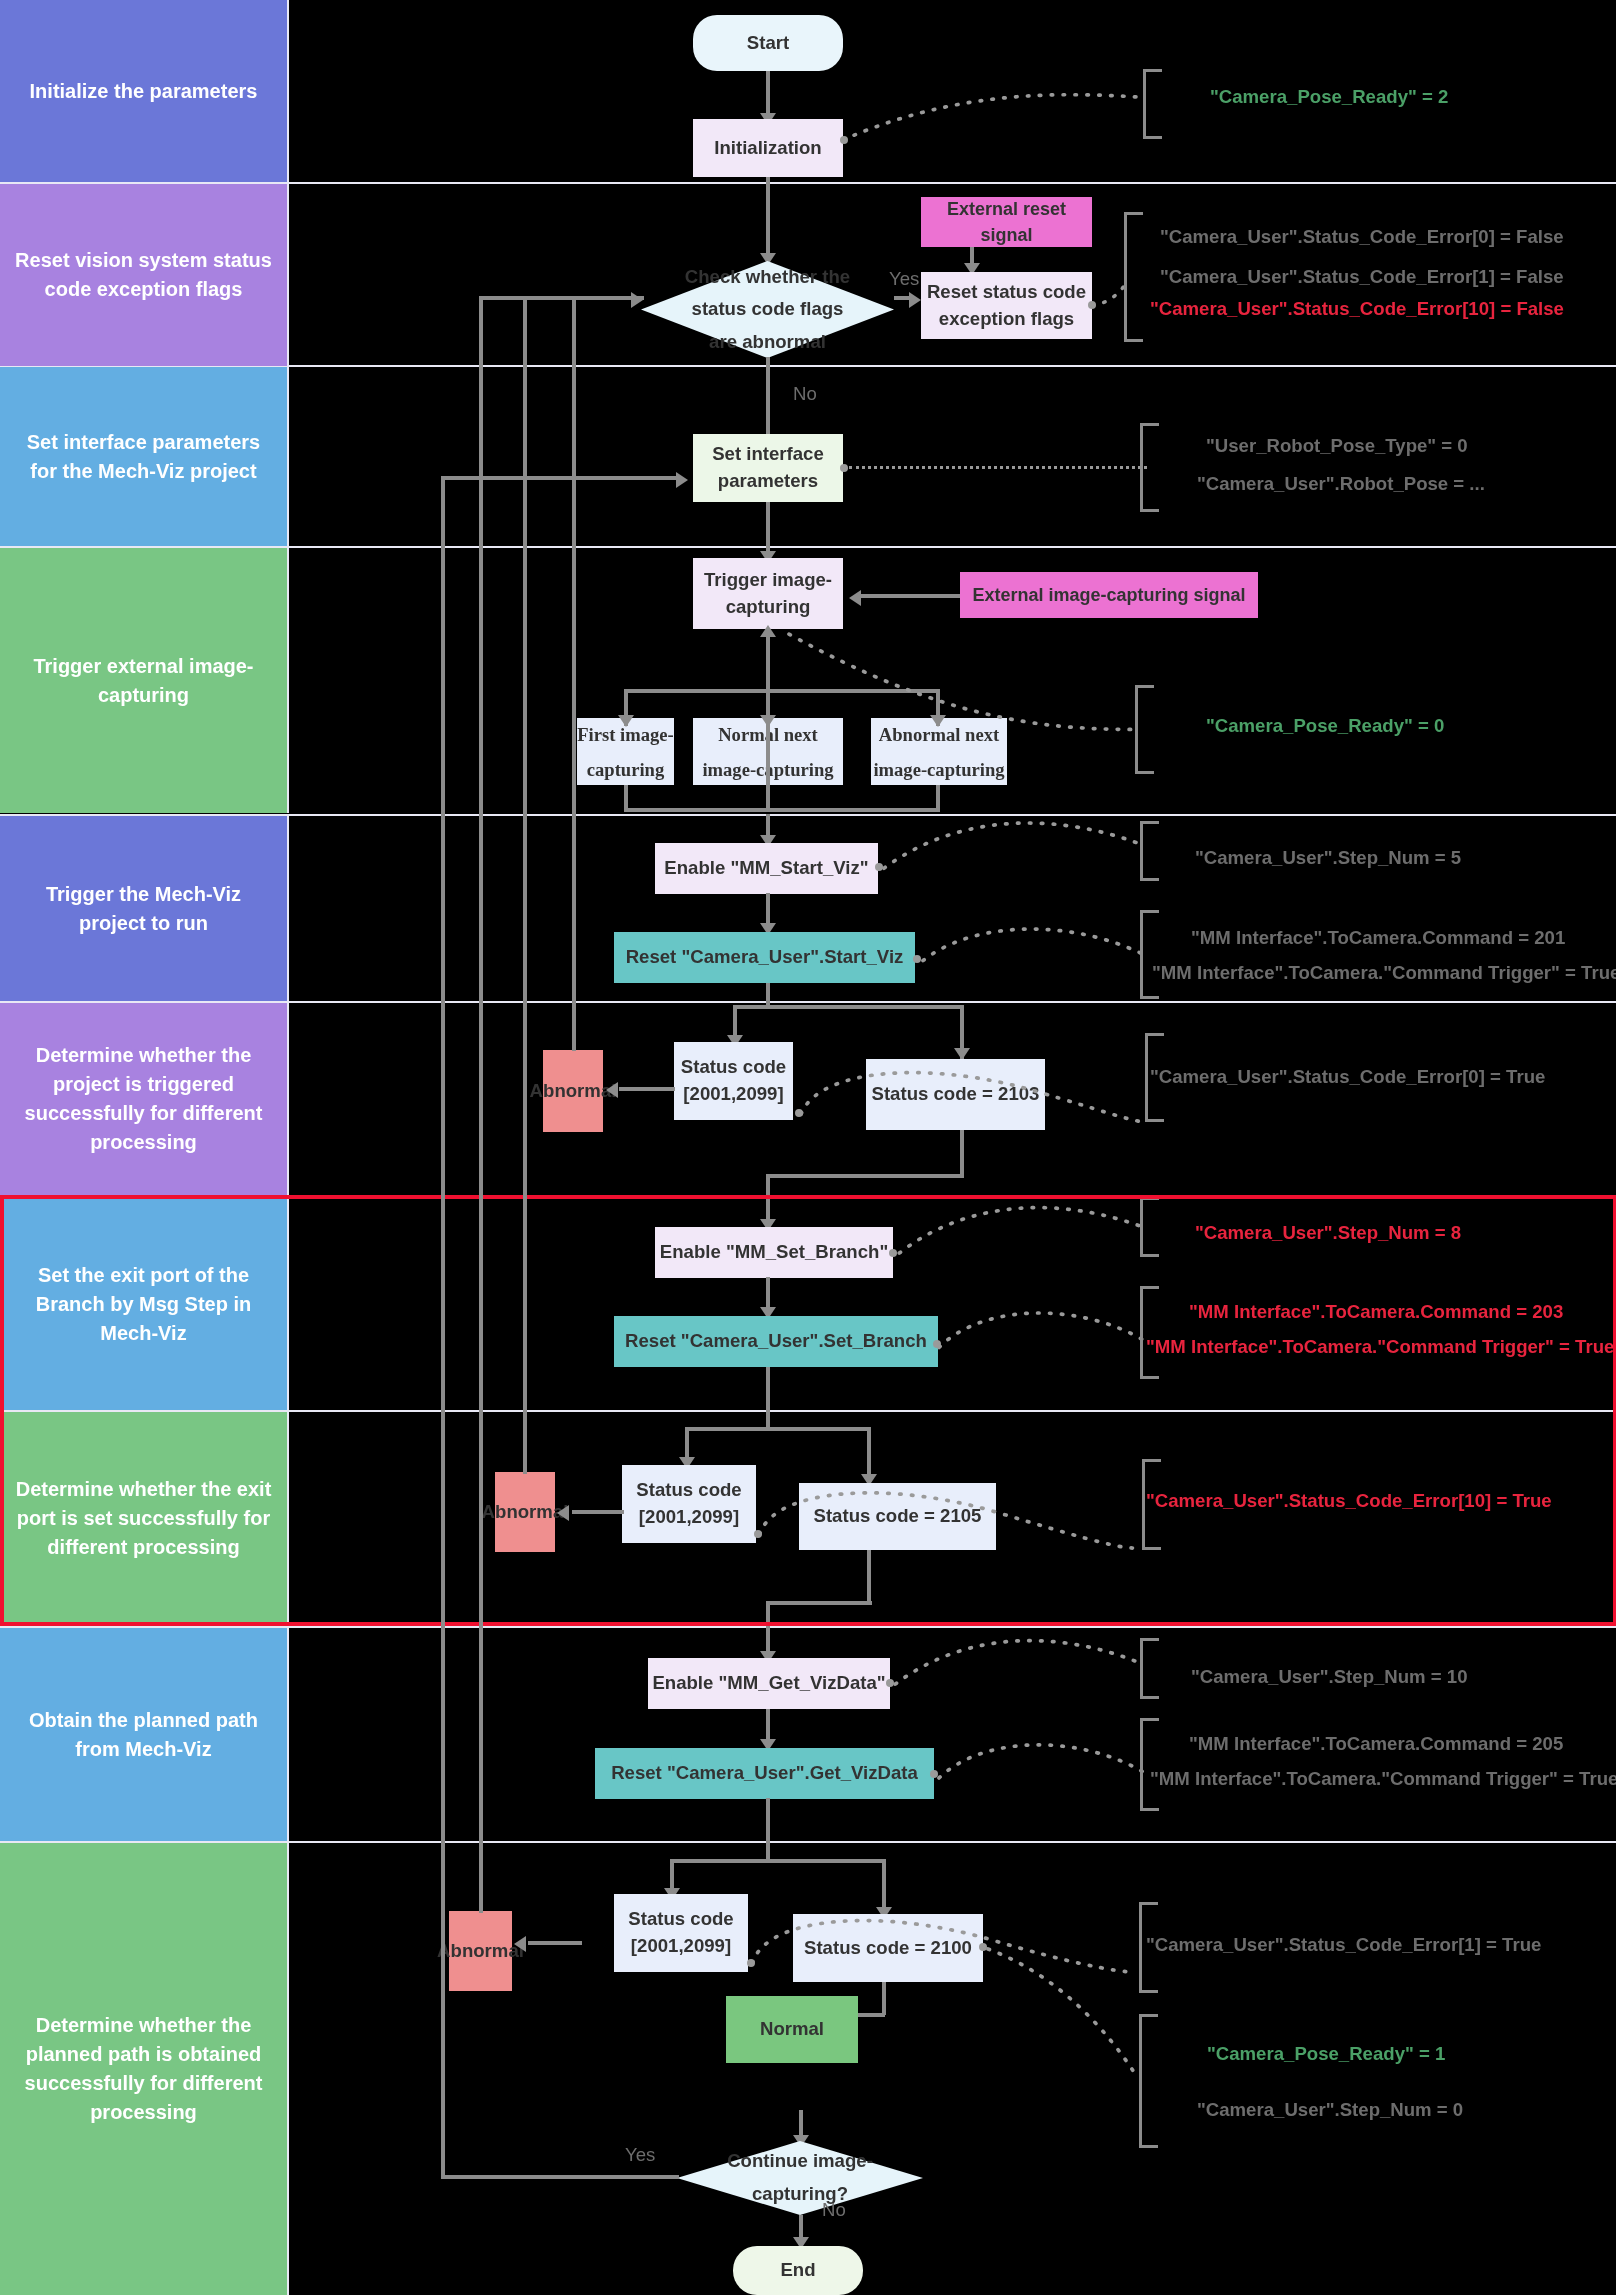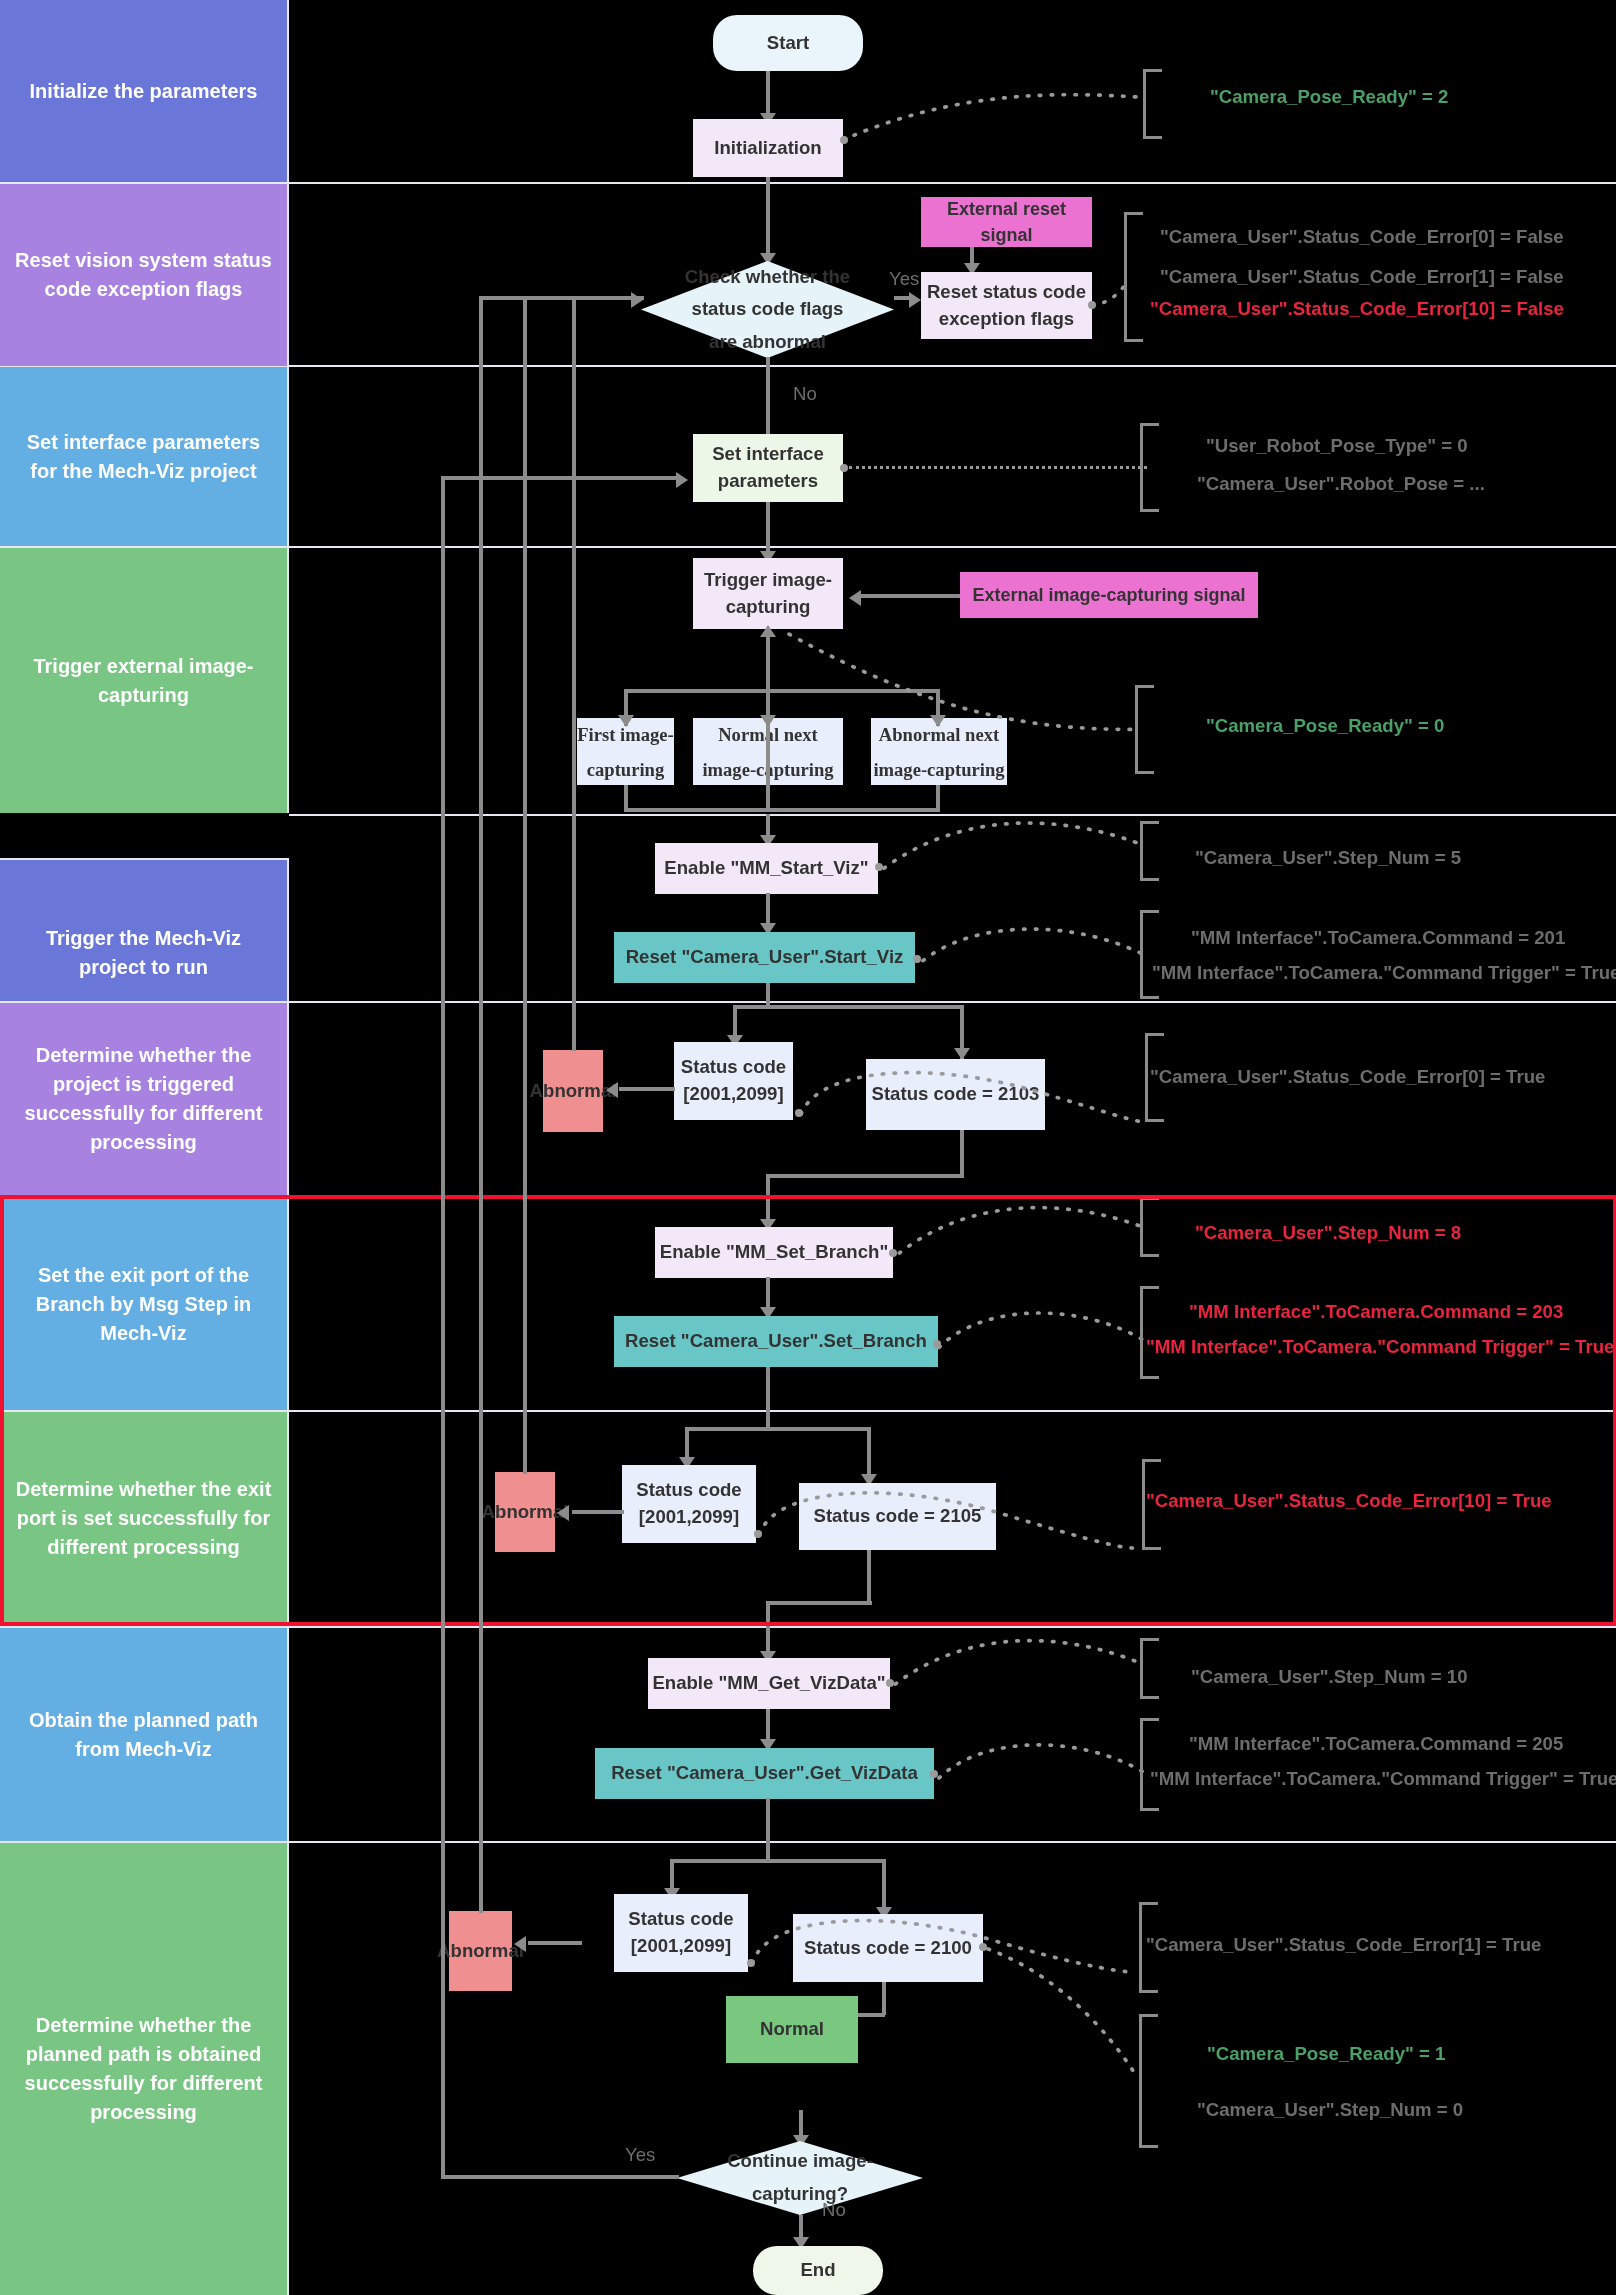--- a/index.html
+++ b/index.html
@@ -19,21 +19,21 @@
         text-align:center;color:#333333;font-weight:bold;font-size:18.6px;line-height:1.45;}
   .n-lilac{background:#f2e8f8;}
   .n-blue{background:#e8eefb;}
   .n-teal{background:#68c6c6;}
   .n-green{background:#7ac77f;}
   .n-mint{background:#ecf7e8;}
   .n-red{background:#ef8f8f;}
   .n-pink{background:#ec72d2;}
   .n-paleblue{background:#e9f5fb;}
   .n-palegreen{background:#eef7e9;}
-  .n-round{border-radius:24px;margin-left:20px;}
+  .n-round{border-radius:24px;}
 
   
   .diamond{position:absolute;}
   .diamond .dshape{position:absolute;inset:0;background:#e6f4fa;
         clip-path:polygon(50% 0,100% 50%,50% 100%,0 50%);}
   .diamond .dlabel{position:absolute;left:50%;top:50%;transform:translate(-50%,-50%);
         width:171px;text-align:center;color:#333333;font-weight:bold;font-size:18.6px;line-height:1.75;}
 
   
   .ovnode{position:absolute;font-family:Liberation Serif, serif;}
@@ -84,21 +84,21 @@
     </div>
 
   <div class="phase" style="top:182px;height:184px;background:#a882e0;">
     <span>Reset vision system status code exception flags</span>
     </div>
 
   <div class="phase" style="top:546px;height:267px;background:#79c684;">
     <span>Trigger external image-capturing</span>
     </div>
 
-  <div class="phase" style="top:814px;height:188px;background:#6b77d8;margin-top:44px;">
+  <div class="phase" style="top:814px;height:188px;background:#6b77d8;">
     <span>Trigger the Mech-Viz project to run</span>
     </div>
 
   <div class="phase" style="top:1195px;height:216px;background:#63aee2;">
     <span>Set the exit port of the Branch by Msg Step in Mech-Viz</span>
     </div>
 
   <div class="phase" style="top:1001px;height:194px;background:#a882e0;">
     <span>Determine whether the project is triggered successfully for different processing</span>
     </div>

